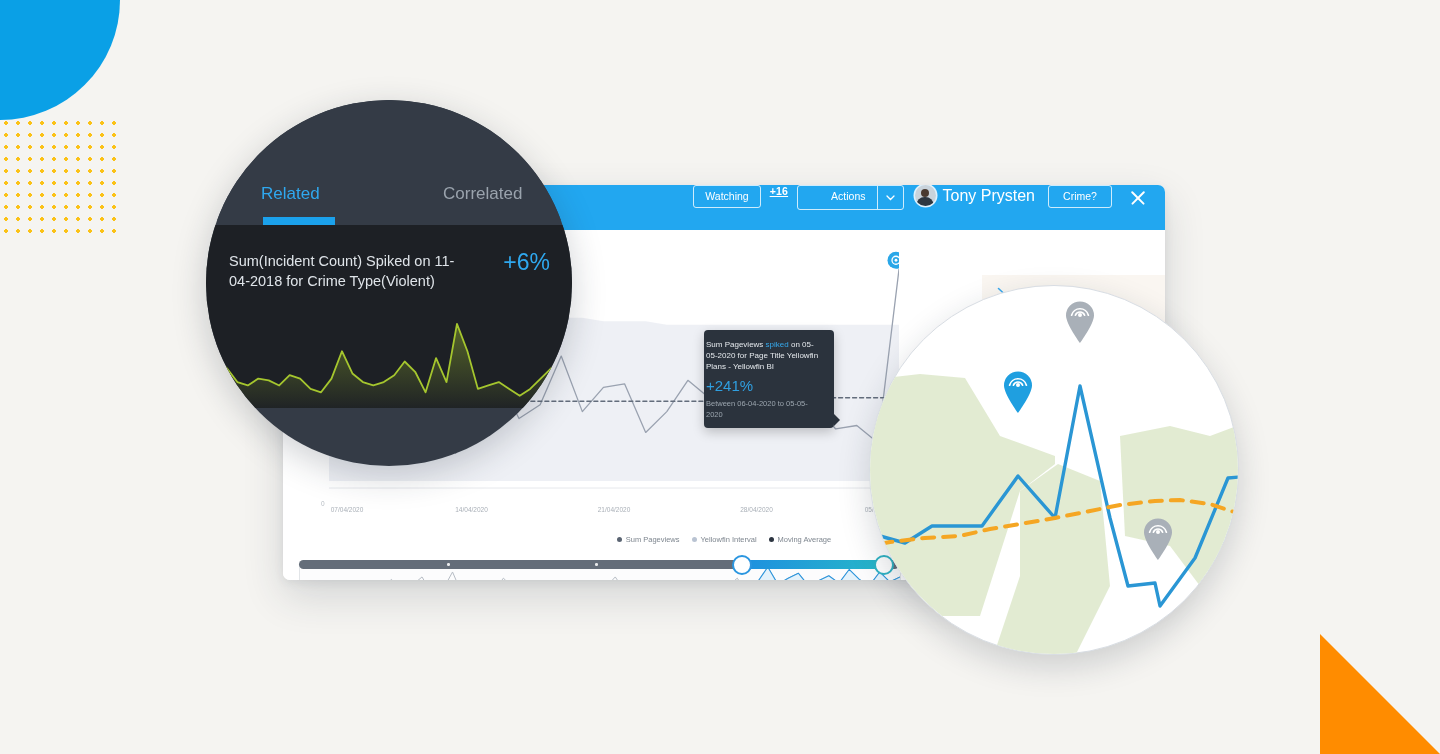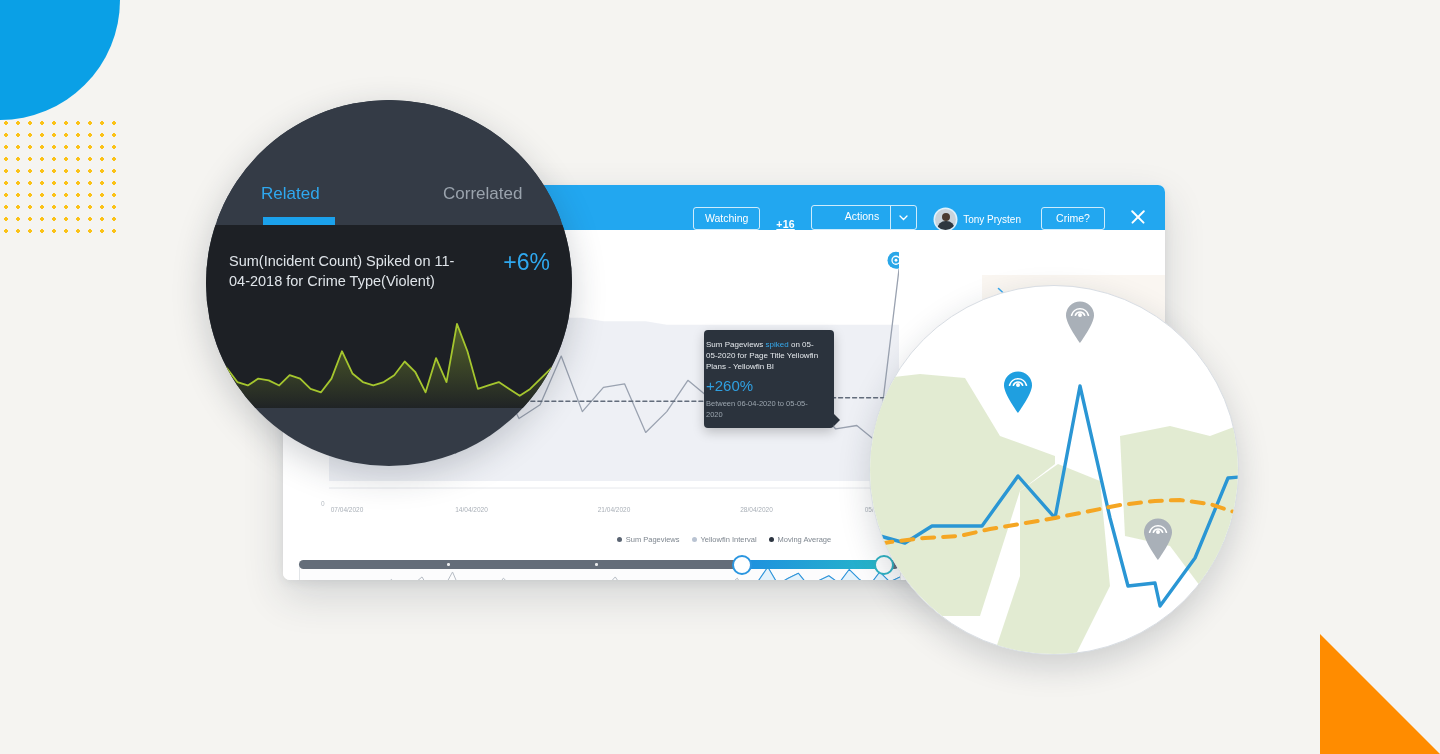--- a/index.html
+++ b/index.html
@@ -29,22 +29,22 @@
   }
 
   
   .dash{
     position:absolute;left:283px;top:185px;width:882px;height:395px;
     background:#ffffff;border-radius:7px;overflow:hidden;
     box-shadow:0 16px 40px rgba(40,50,70,.16), 0 3px 10px rgba(40,50,70,.08);
   }
   .dash-header{
     position:absolute;left:0;top:0;right:0;height:45px;background:#22a7f0;
-    display:flex;align-items:flex-end;justify-content:flex-end;
-    padding-right:14px;box-sizing:border-box;gap:16px;
+    display:flex;align-items:flex-start;justify-content:flex-end;
+    padding-right:14px;box-sizing:border-box;gap:9px;
   }
   .hdr-btn{
     height:23px;min-width:64px;padding:0 11px;box-sizing:border-box;
     border:1px solid rgba(255,255,255,.78);border-radius:3px;
     color:#ffffff;font-size:10.5px;line-height:21px;text-align:center;
     white-space:nowrap;background:transparent;
   }
   .hdr-link{
     color:#ffffff;font-size:10.5px;text-decoration:underline;
     font-weight:bold;letter-spacing:.2px;
@@ -65,21 +65,21 @@
     box-shadow:0 0 0 1.5px rgba(255,255,255,.85);
   }
   .avatar .face{
     position:absolute;left:50%;top:3.5px;transform:translateX(-50%);
     width:8px;height:8px;border-radius:50%;background:#4a3a30;
   }
   .avatar .body{
     position:absolute;left:50%;bottom:-1px;transform:translateX(-50%);
     width:17px;height:10px;border-radius:8px 8px 0 0;background:#2e3740;
   }
-  .user-name{color:#fff;font-size:10px;white-space:nowrap;}
+  .user-name{color:#fff;font-size:16px;white-space:nowrap;}
   .close-x{
     width:26px;height:26px;position:relative;margin-left:4px;cursor:pointer;
   }
   .close-x:before,.close-x:after{
     content:"";position:absolute;left:4px;top:12px;width:18px;height:1.6px;
     background:#fff;border-radius:2px;
   }
   .close-x:before{transform:rotate(45deg);}
   .close-x:after{transform:rotate(-45deg);}
 
@@ -281,21 +281,21 @@
             <span>Yellowfin Interval</span>
           </div>
           <div class="it">
             <span class="dot" style="background: rgb(44, 52, 64);"></span>
             <span>Moving Average</span>
           </div>
         </div>
 
       <div class="tip">
         <div><span>Sum Pageviews </span><span class="hl">spiked</span><span> on 05-05-2020 for Page Title Yellowfin Plans - Yellowfin BI</span></div>
-        <div class="pct">+260%</div>
+        <div class="pct">+241%</div>
         <div class="rng">Between 06-04-2020 to 05-05-2020</div>
       </div>
 
       <div class="range-box">
         <svg id="range-svg" width="600" height="48" viewBox="0 0 600 48">
             <polyline points="0.00,29.83 10.17,36.03 20.34,31.07 30.51,33.55 40.68,24.86 50.85,32.31 61.02,19.90 71.19,31.07 81.36,26.10 91.53,17.41 101.69,29.83 111.86,23.62 122.03,14.93 132.20,32.31 142.37,28.59 152.54,9.97 162.71,33.55 172.88,21.14 183.05,24.86 193.22,29.83 203.39,16.17 213.56,26.10 223.73,31.07 233.90,19.90 244.07,27.34 254.24,33.55 264.41,23.62 274.58,29.83 284.75,18.66 294.92,32.31 305.08,26.10 315.25,14.93 325.42,29.83 335.59,33.55 345.76,27.34 355.93,22.38 366.10,31.07 376.27,26.10 386.44,33.55 396.61,28.59 406.78,19.90 416.95,31.07 427.12,24.86 437.29,16.17 447.46,32.31 457.63,19.90 467.80,5.00 477.97,22.38 488.14,16.17 498.31,11.21 508.47,23.62 518.64,18.66 528.81,13.69 538.98,21.14 549.15,7.48 559.32,17.41 569.49,23.62 579.66,9.97 589.83,19.90 600.00,14.93" fill="none" stroke="#b6bcc4" stroke-width="1" stroke-linejoin="round"></polyline>
             <polygon points="447.46,32.31 457.63,19.90 467.80,5.00 477.97,22.38 488.14,16.17 498.31,11.21 508.47,23.62 518.64,18.66 528.81,13.69 538.98,21.14 549.15,7.48 559.32,17.41 569.49,23.62 579.66,9.97 589.83,19.90 600.00,14.93 600.00,41 447.46,41" fill="#e4f2fb"></polygon>
             <polyline points="447.46,32.31 457.63,19.90 467.80,5.00 477.97,22.38 488.14,16.17 498.31,11.21 508.47,23.62 518.64,18.66 528.81,13.69 538.98,21.14 549.15,7.48 559.32,17.41 569.49,23.62 579.66,9.97 589.83,19.90 600.00,14.93" fill="none" stroke="#2a95dd" stroke-width="1.1" stroke-linejoin="round"></polyline>
           </svg>
       </div>

